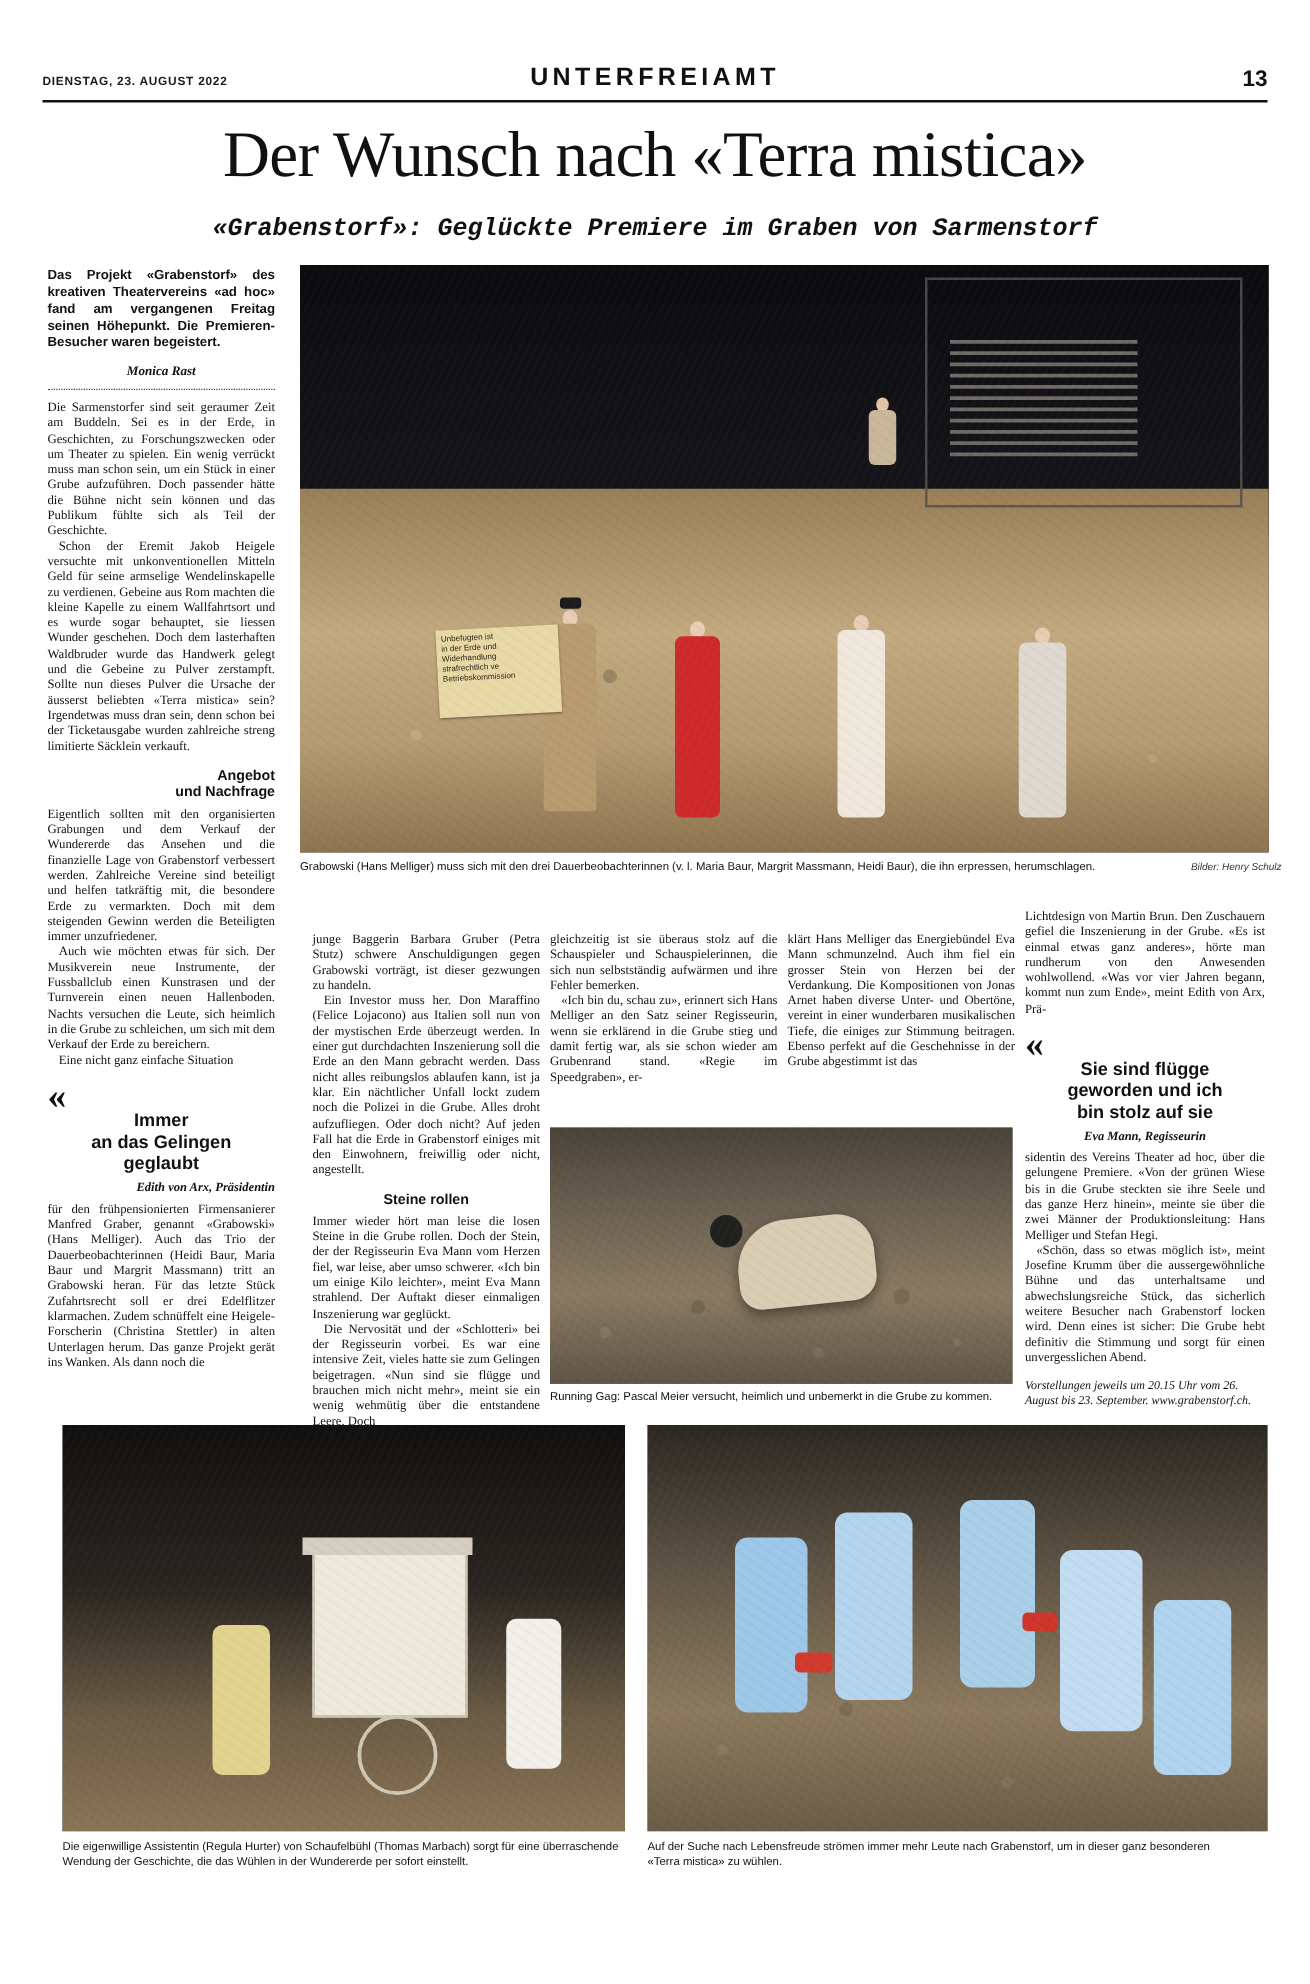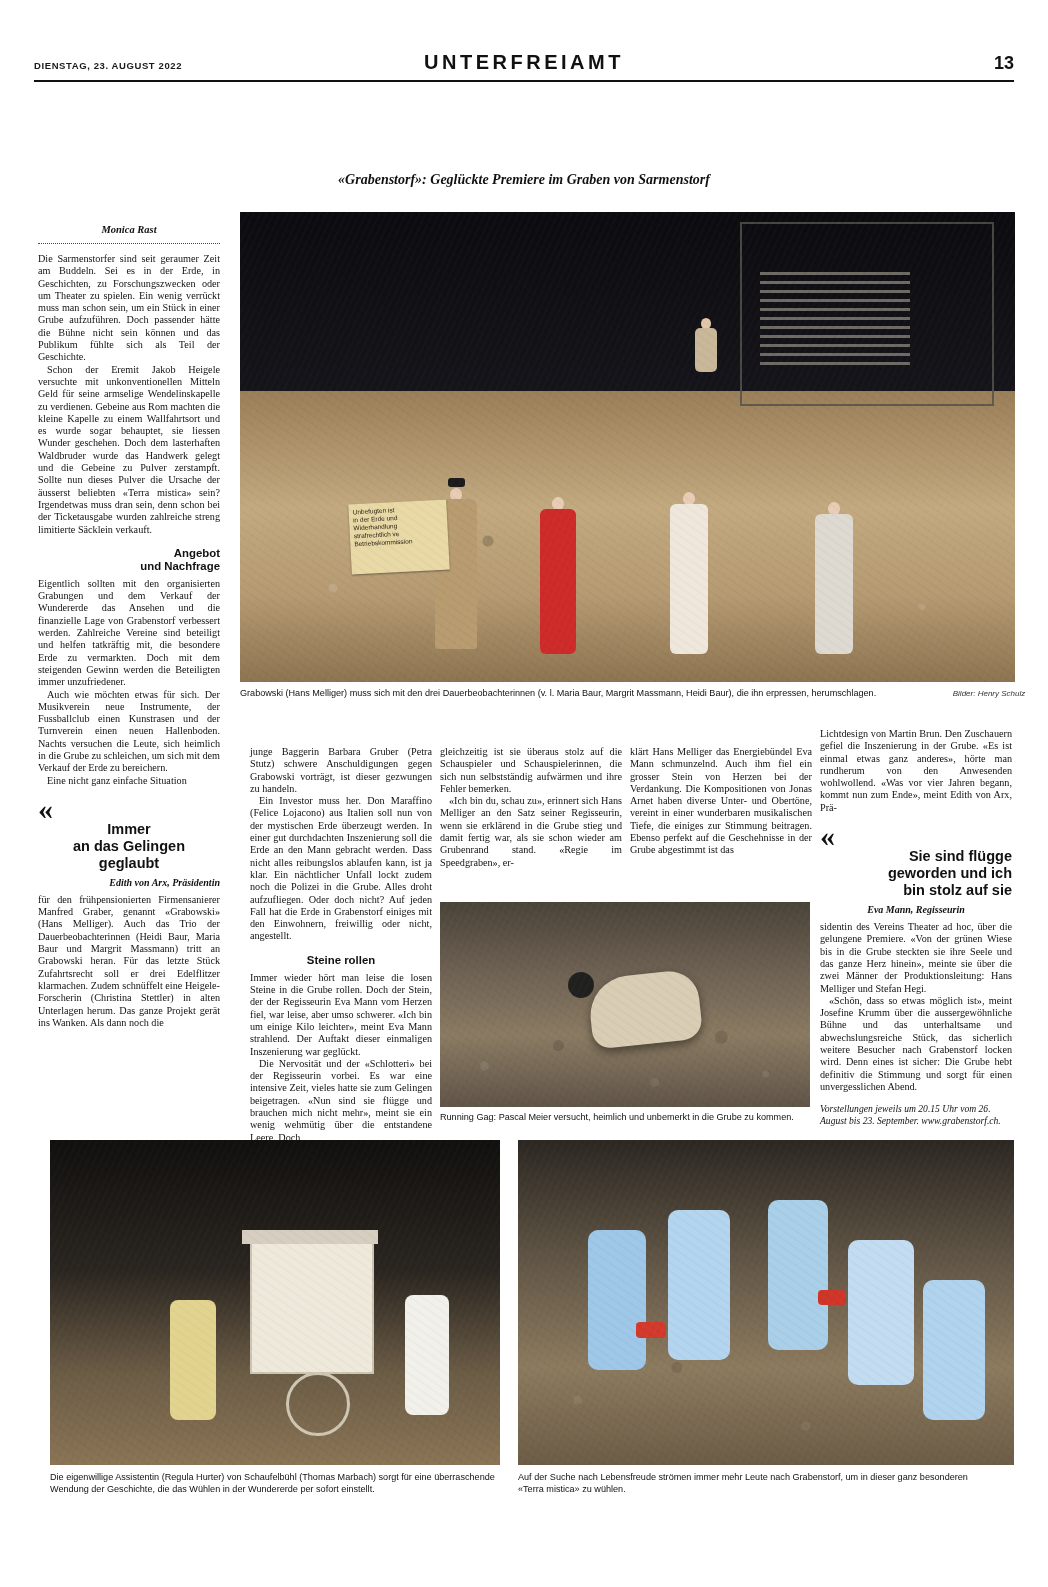--- a/index.html
+++ b/index.html
@@ -38,23 +38,23 @@
   .headline{
     position:absolute;left:34px;top:96px;width:980px;
     text-align:center;
     font-family:"Liberation Serif", serif;
     font-size:52px;line-height:58px;font-weight:400;color:#111;
     letter-spacing:-0.5px;
   }
   .subhead{
     position:absolute;left:34px;top:172px;width:980px;
     text-align:center;
-    font-family:Liberation Serif, serif;
+    font-family:Liberation Mono, monospace;
     font-style:italic;font-weight:700;
-    font-size:14px;color:#111;
+    font-size:20px;color:#111;
   }
 
   
   .col-left{position:absolute;left:38px;top:214px;width:182px;}
   .lead{
     font-family:"Liberation Sans", sans-serif;
     font-size:10.6px;line-height:13.6px;font-weight:700;color:#111;
     text-align:justify;
   }
   .byline{
@@ -162,23 +162,25 @@
 
 <div class="page">
 
   <div class="masthead">
     <div class="date">DIENSTAG, 23. AUGUST 2022</div>
     <div class="section">UNTERFREIAMT</div>
     <div class="pageno">13</div>
   </div>
   <div class="rule-top"></div>
 
+  <div class="headline">Der Wunsch nach «Terra mistica»</div>
   <div class="subhead">«Grabenstorf»: Geglückte Premiere im Graben von Sarmenstorf</div>
 
   <div class="col-left">
+    <div class="lead">Das Projekt «Grabenstorf» des kreativen Theatervereins «ad hoc» fand am vergangenen Freitag seinen Höhepunkt. Die Premieren-Besucher waren begeistert.</div>
     <div class="byline">Monica Rast</div>
     <div class="dotrule"></div>
 
     <div class="bodytext">
       <p class="first">Die Sarmenstorfer sind seit geraumer Zeit am Buddeln. Sei es in der Erde, in Geschichten, zu Forschungszwecken oder um Theater zu spielen. Ein wenig verrückt muss man schon sein, um ein Stück in einer Grube aufzuführen. Doch passender hätte die Bühne nicht sein können und das Publikum fühlte sich als Teil der Geschichte.</p>
       <p>Schon der Eremit Jakob Heigele versuchte mit unkonventionellen Mitteln Geld für seine armselige Wendelinskapelle zu verdienen. Gebeine aus Rom machten die kleine Kapelle zu einem Wallfahrtsort und es wurde sogar behauptet, sie liessen Wunder geschehen. Doch dem lasterhaften Waldbruder wurde das Handwerk gelegt und die Gebeine zu Pulver zerstampft. Sollte nun dieses Pulver die Ursache der äusserst beliebten «Terra mistica» sein? Irgendetwas muss dran sein, denn schon bei der Ticketausgabe wurden zahlreiche streng limitierte Säcklein verkauft.</p>
     </div>
 
     <div class="subhead-small" style="white-space:pre-line;">Angebot
 und Nachfrage</div>
@@ -284,21 +286,21 @@
       <p>«Ich bin du, schau zu», erinnert sich Hans Melliger an den Satz seiner Regisseurin, wenn sie erklärend in die Grube stieg und damit fertig war, als sie schon wieder am Grubenrand stand. «Regie im Speedgraben», er-</p>
     </div>
   </div>
 
   <div class="col col5">
     <div class="bodytext">
       <p class="first">Lichtdesign von Martin Brun. Den Zuschauern gefiel die Inszenierung in der Grube. «Es ist einmal etwas ganz anderes», hörte man rundherum von den Anwesenden wohlwollend. «Was vor vier Jahren begann, kommt nun zum Ende», meint Edith von Arx, Prä-</p>
     </div>
     <div class="pullquote">
       <span class="qmark">«</span>
-      <div class="qtext" style="white-space:pre-line;text-align:right;">Sie sind flügge
+      <div class="qtext" style="white-space:pre-line;text-align:center;">Sie sind flügge
 geworden und ich
 bin stolz auf sie</div>
       <div class="qattr" style="text-align:center;">Eva Mann, Regisseurin</div>
     </div>
     <div class="bodytext" style="margin-top:6px;">
       <p class="first">sidentin des Vereins Theater ad hoc, über die gelungene Premiere. «Von der grünen Wiese bis in die Grube steckten sie ihre Seele und das ganze Herz hinein», meinte sie über die zwei Männer der Produktionsleitung: Hans Melliger und Stefan Hegi.</p>
       <p>«Schön, dass so etwas möglich ist», meint Josefine Krumm über die aussergewöhnliche Bühne und das unterhaltsame und abwechslungsreiche Stück, das sicherlich weitere Besucher nach Grabenstorf locken wird. Denn eines ist sicher: Die Grube hebt definitiv die Stimmung und sorgt für einen unvergesslichen Abend.</p>
     </div>
     <div class="tail">Vorstellungen jeweils um 20.15 Uhr vom 26. August bis 23. September. www.grabenstorf.ch.</div>
   </div>

